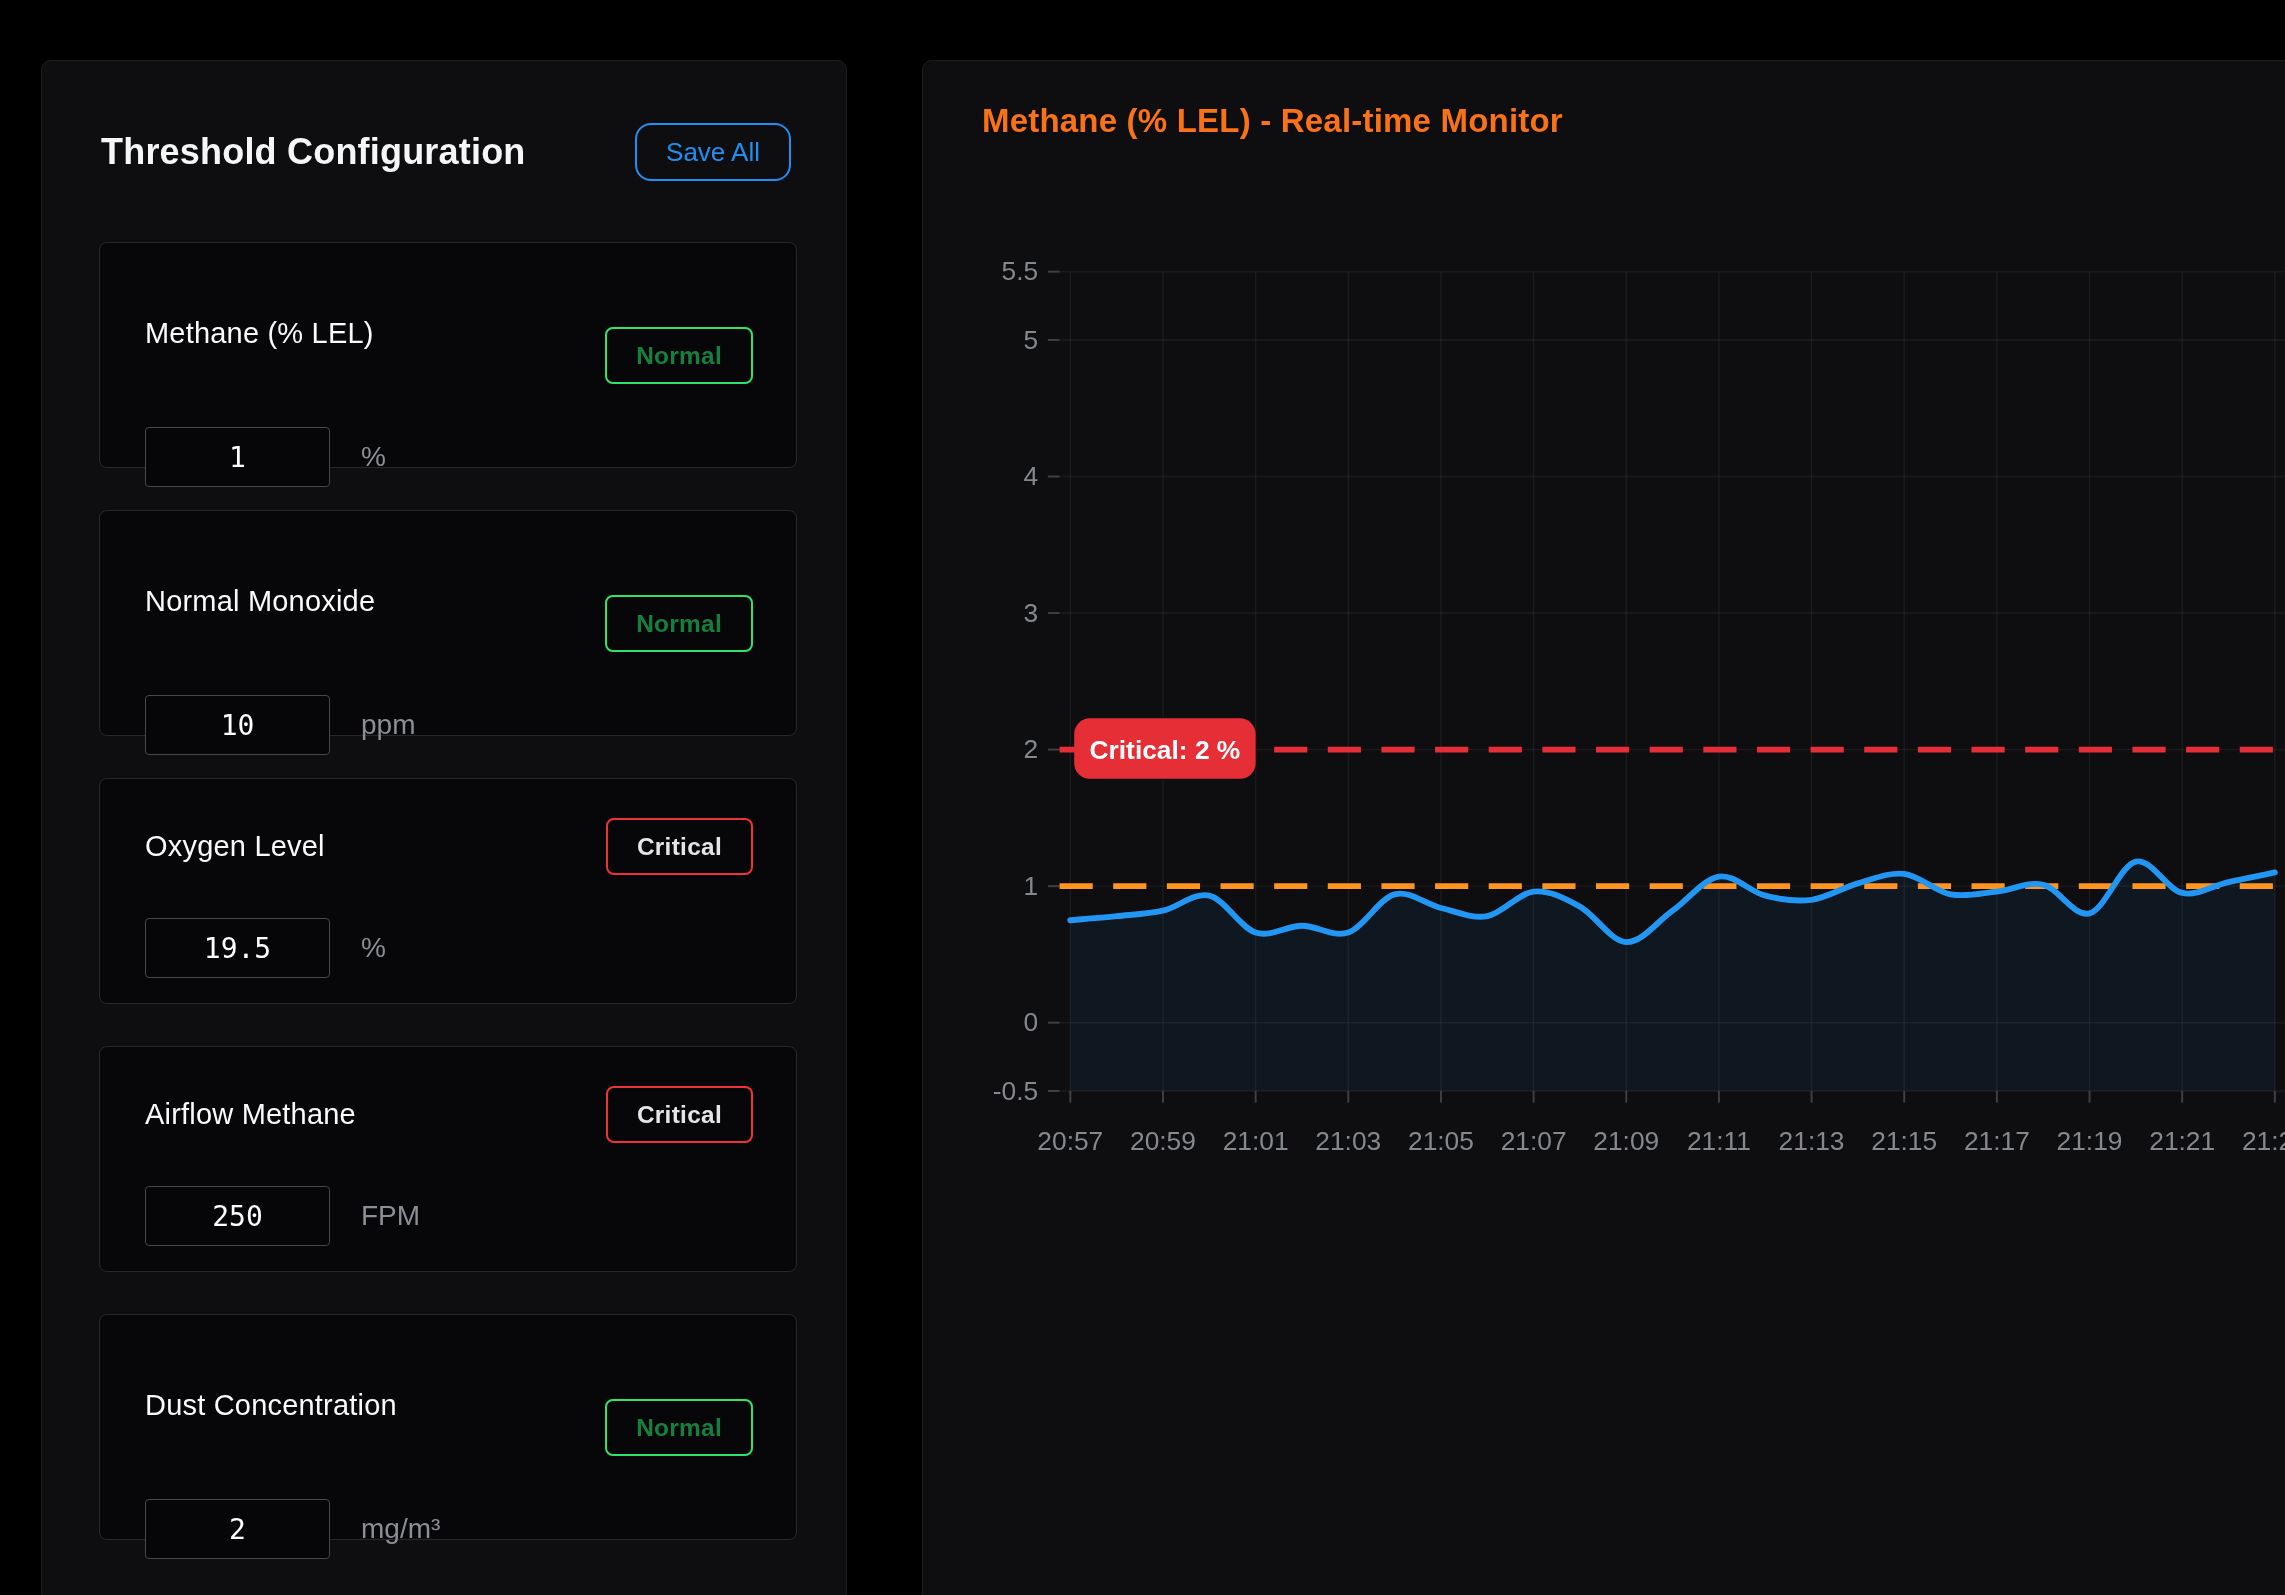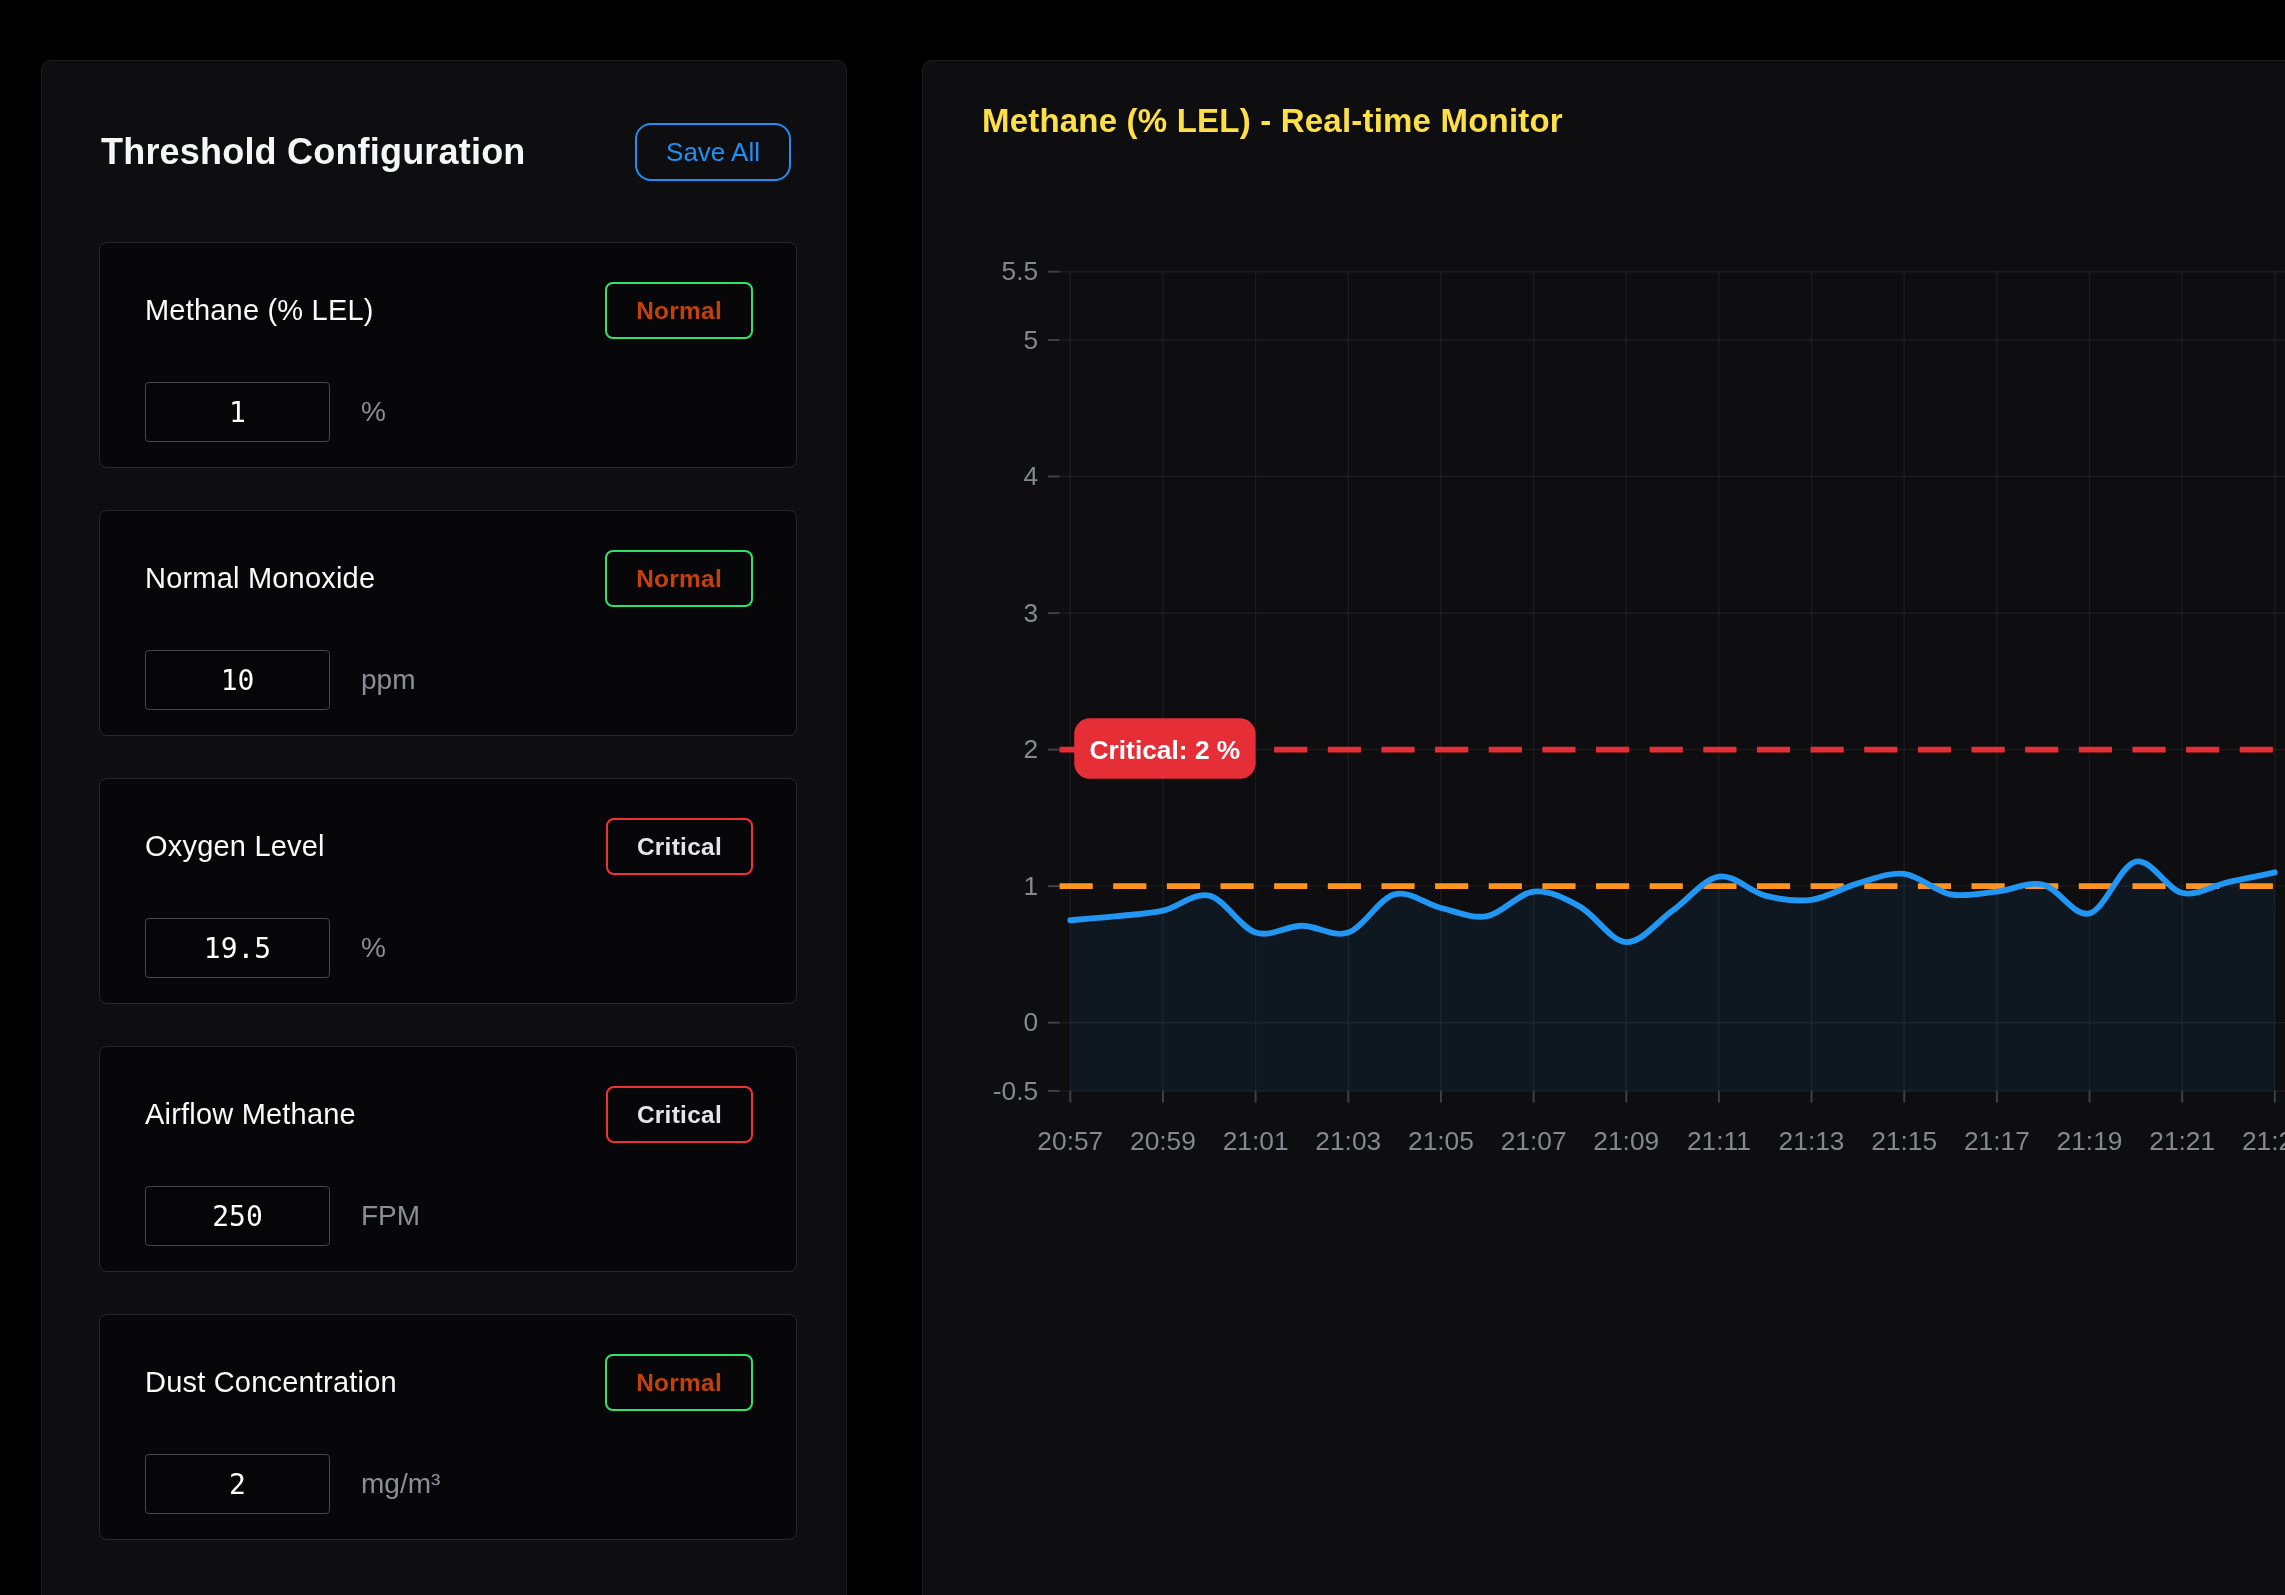--- a/index.html
+++ b/index.html
@@ -29,32 +29,32 @@
     box-sizing:border-box;width:698px;height:226px;margin-bottom:42px;
     background:#070709;border:1.5px solid #28282c;border-radius:7.8px;
     padding:39px 43px 0 45px;
   }
   .card-top{display:flex;justify-content:space-between;align-items:center;}
   .card-title{font-size:29px;font-weight:400;color:#fafafa;letter-spacing:0.2px;}
   .badge{
     font-size:24.4px;font-weight:700;padding:12.7px 29px;border-radius:7.8px;
     border:2px solid;letter-spacing:0.3px;background:transparent;
   }
-  .badge-normal{color:#c2410c;border-color:#2ee26a;}
+  .badge-normal{color:#15803d;border-color:#2ee26a;margin-top:45px;}
   .badge-critical{color:#e5e5e5;border-color:#ef3139;}
   .card-input-row{display:flex;align-items:center;margin-top:43px;}
   .thr-input{
     width:185px;height:60px;box-sizing:border-box;text-align:center;
     background:#060608;border:1px solid #47474d;border-radius:3.9px;
     color:#ffffff;font-family:"DejaVu Sans Mono",monospace;font-size:28px;
   }
   .unit-label{font-size:28px;color:#8b8e94;margin-left:31px;}
   .chart-title{
     position:absolute;left:59px;top:41px;
-    font-size:33px;font-weight:700;color:#fde047;letter-spacing:0.2px;
+    font-size:33px;font-weight:700;color:#f97316;letter-spacing:0.2px;
   }
   #chart-svg{position:absolute;left:0;top:0;}
   .tick-text{fill:#85898e;font-family:"Liberation Sans",sans-serif;font-size:27px;}
   .pill-text{fill:#fff;font-family:"Liberation Sans",sans-serif;font-size:27px;font-weight:700;}
 </style>
 </head>
 <body>
 
 <div class="panel panel-left">
   <div class="panel-header">

